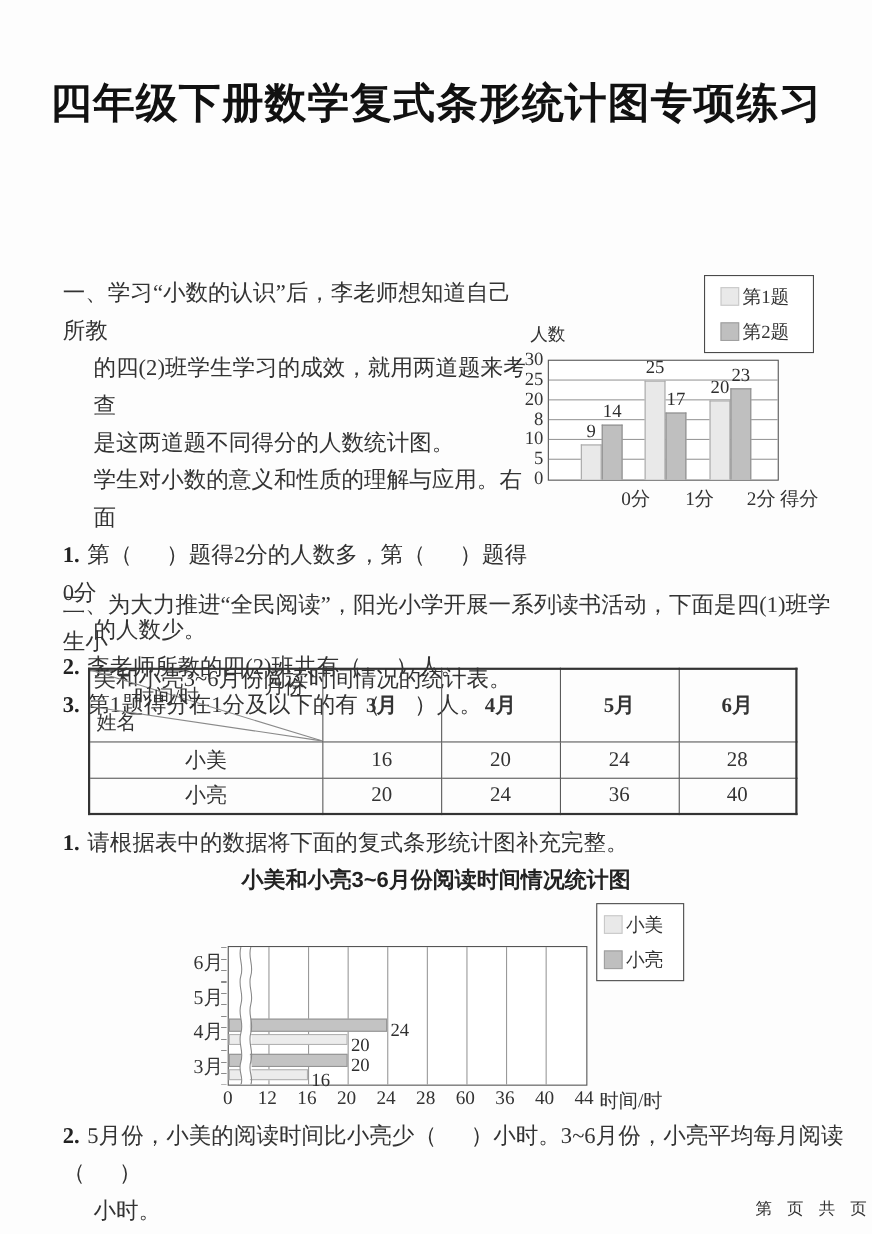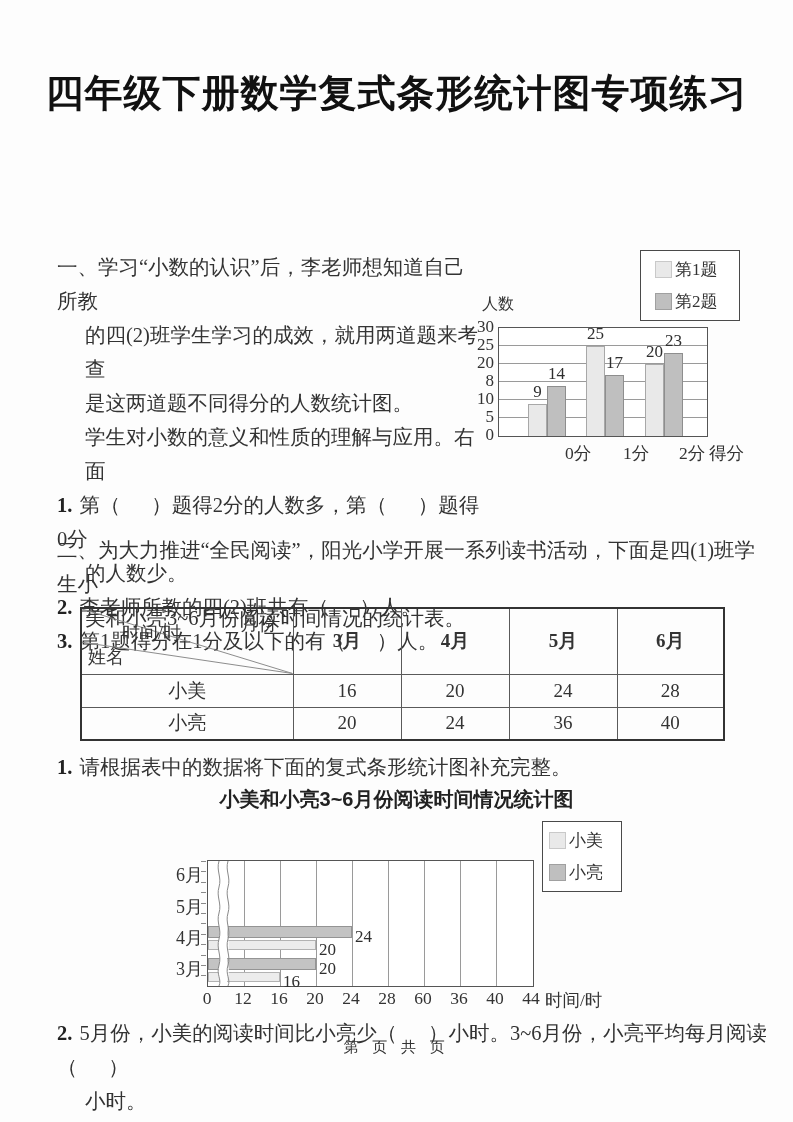--- a/index.html
+++ b/index.html
@@ -19,21 +19,21 @@
   .line{white-space:pre-wrap;}
   .cont{padding-left:28px;}
   .qnum{font-weight:bold;margin-right:7px;color:#222;}
   .sec1{left:57px;top:250px;width:428px;}
   .sec2{left:57px;top:533px;width:706px;}
   .q1s2{left:57px;top:750px;width:706px;}
   .q2s2{left:57px;top:1016px;width:710px;}
   .chart2-title{position:absolute;top:786px;left:0;width:100%;text-align:center;
                 font-weight:bold;font-size:20px;color:#222;
                 font-family:"Liberation Sans","DejaVu Sans",sans-serif;}
-  .footer{position:absolute;top:1038px;left:0;width:100%;text-align:center;
+  .footer{position:absolute;top:1090px;left:0;width:100%;text-align:right;
           font-size:15px;letter-spacing:5px;color:#333;}
   
   .chart1{position:absolute;left:476px;top:246px;width:317px;height:235px;}
   .c1-legend{position:absolute;left:164px;top:4px;width:80px;border:1.5px solid #4a4a4a;
              background:#fff;padding:7px 4px 7px 14px;display:flex;flex-direction:column;gap:9px;z-index:3;}
   .leg-row{display:flex;align-items:center;gap:3px;}
   .leg-txt{font-size:17px;white-space:nowrap;color:#333;}
   .sw{width:15px;height:15px;flex:0 0 15px;}
   .sw-light{background:#e9e9e9;border:1px solid #c9c9c9;}
   .sw-dark{background:#bfbfbf;border:1px solid #a0a0a0;}

